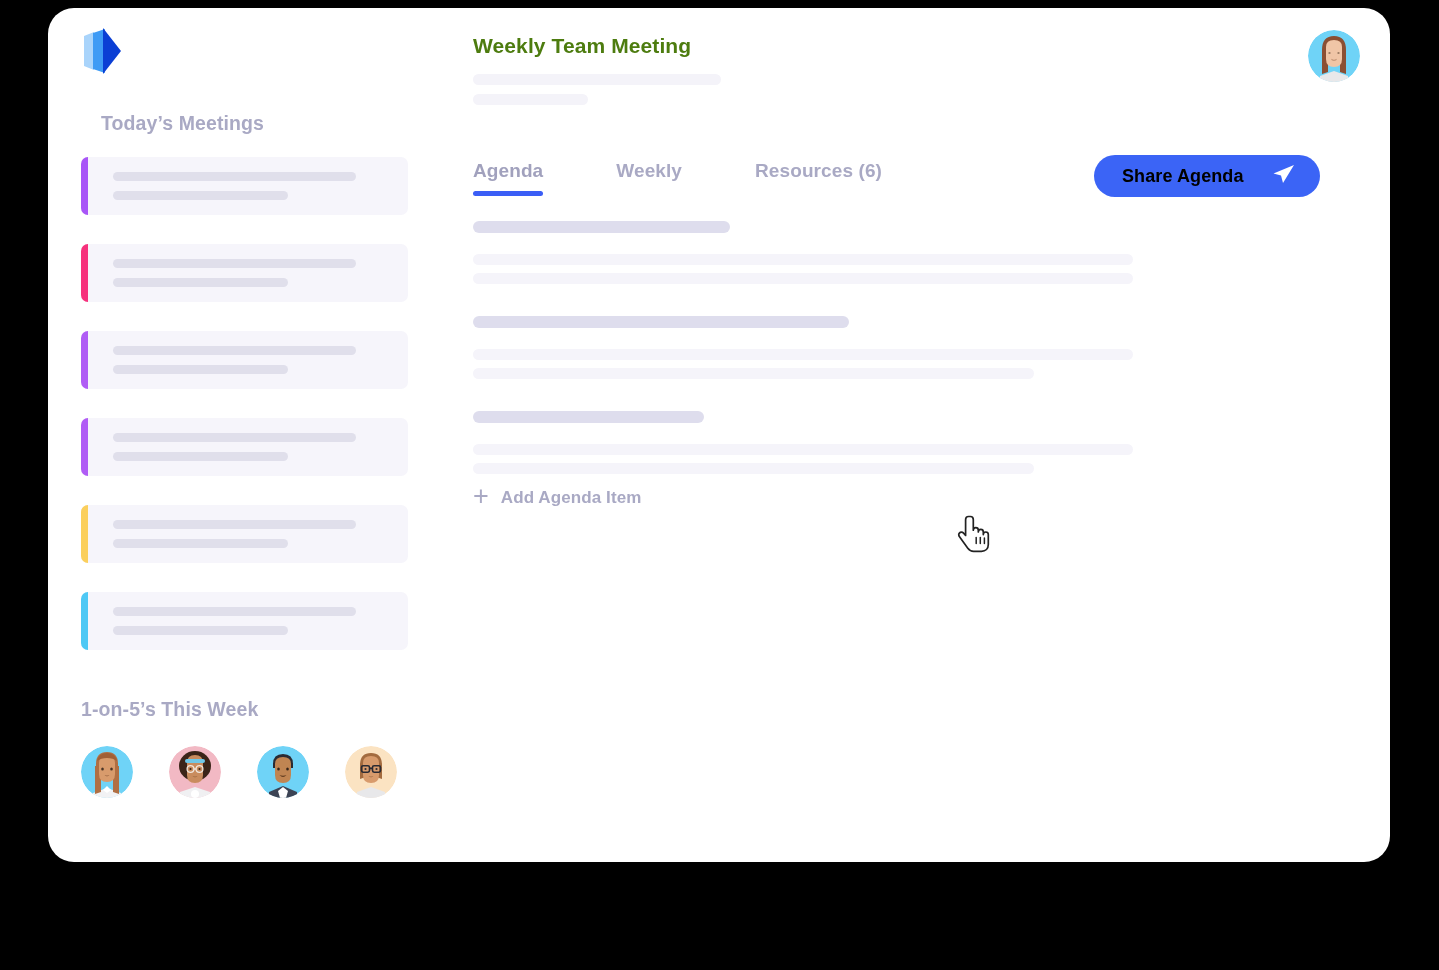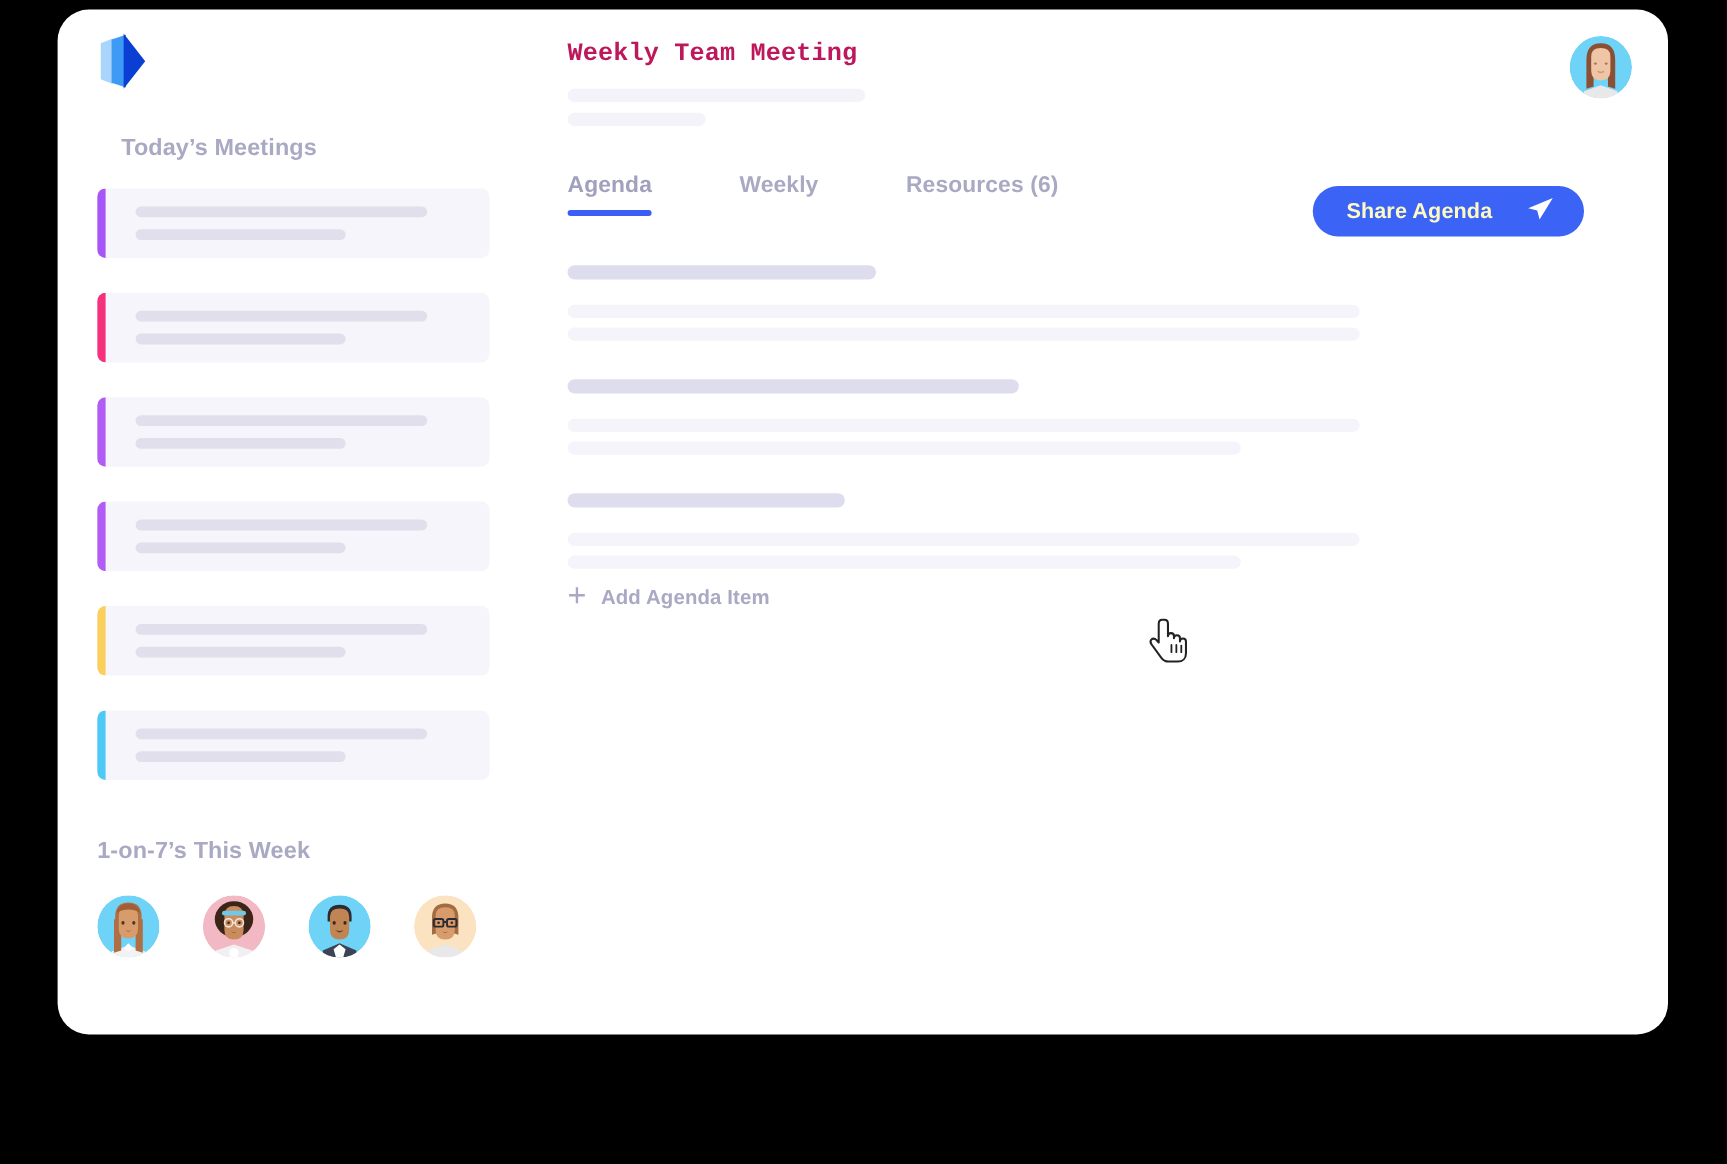--- a/index.html
+++ b/index.html
@@ -121,40 +121,39 @@
     right: 0;
     height: 100%;
   }
 
   #page-title {
     position: absolute;
     left: 5px;
     top: 26px;
     font-size: 21px;
     font-weight: bold;
-    color: #be185d;
+    color: #4d7c0f;
     letter-spacing: 0.1px;
-    font-family: Liberation Mono, monospace;
   }
 
   .subtitle-bar {
     position: absolute;
     left: 5px;
     height: 11px;
     border-radius: 6px;
     background: #f4f3f9;
   }
   #subtitle-bar-1 { top: 66px; width: 248px; }
   #subtitle-bar-2 { top: 86px; width: 115px; }
 
   
   #tab-bar {
     position: absolute;
     left: 5px;
-    top: 136px;
+    top: 152px;
     display: flex;
     align-items: flex-start;
   }
 
   .tab {
     font-size: 19px;
     font-weight: bold;
     color: #a9a9c4;
     letter-spacing: 0.1px;
     cursor: pointer;
@@ -177,21 +176,21 @@
 
   #share-agenda-button {
     position: absolute;
     left: 626px;
     top: 147px;
     height: 42px;
     padding: 0 25px 0 28px;
     border: none;
     border-radius: 21px;
     background: #3b64f6;
-    color: #fef9c3;
+    color: #000000;
     font-family: "Liberation Sans", sans-serif;
     font-size: 18px;
     font-weight: bold;
     letter-spacing: 0.1px;
     display: flex;
     align-items: center;
     gap: 28px;
     cursor: pointer;
   }
 
@@ -293,21 +292,21 @@
         <div class="meeting-line l1"></div>
         <div class="meeting-line l2"></div>
       </div>
       <div class="meeting-card">
         <div class="meeting-accent" style="background: rgb(78, 200, 245);"></div>
         <div class="meeting-line l1"></div>
         <div class="meeting-line l2"></div>
       </div>
     </div>
 
-    <div id="one-on-one-heading" class="section-heading">1-on-7’s This Week</div>
+    <div id="one-on-one-heading" class="section-heading">1-on-5’s This Week</div>
 
     <div id="avatar-row">
 
       <div class="avatar">
         <svg width="52" height="52" viewBox="0 0 52 52">
           <circle cx="26" cy="26" r="26" fill="#6fd3f7"></circle>
           <path d="M26 42 L40 47 L40 52 L12 52 L12 47 Z" fill="#f2f2f4"></path>
           <path d="M15 18 Q15 6 26 6 Q37 6 37 18 L37 30 Q37 34 33 34 L19 34 Q15 34 15 30 Z" fill="#b06f43"></path>
           <path d="M14 20 L14 48 L20 46 L20 20 Z" fill="#b06f43"></path>
           <path d="M32 20 L32 46 L38 48 L38 20 Z" fill="#b06f43"></path>

